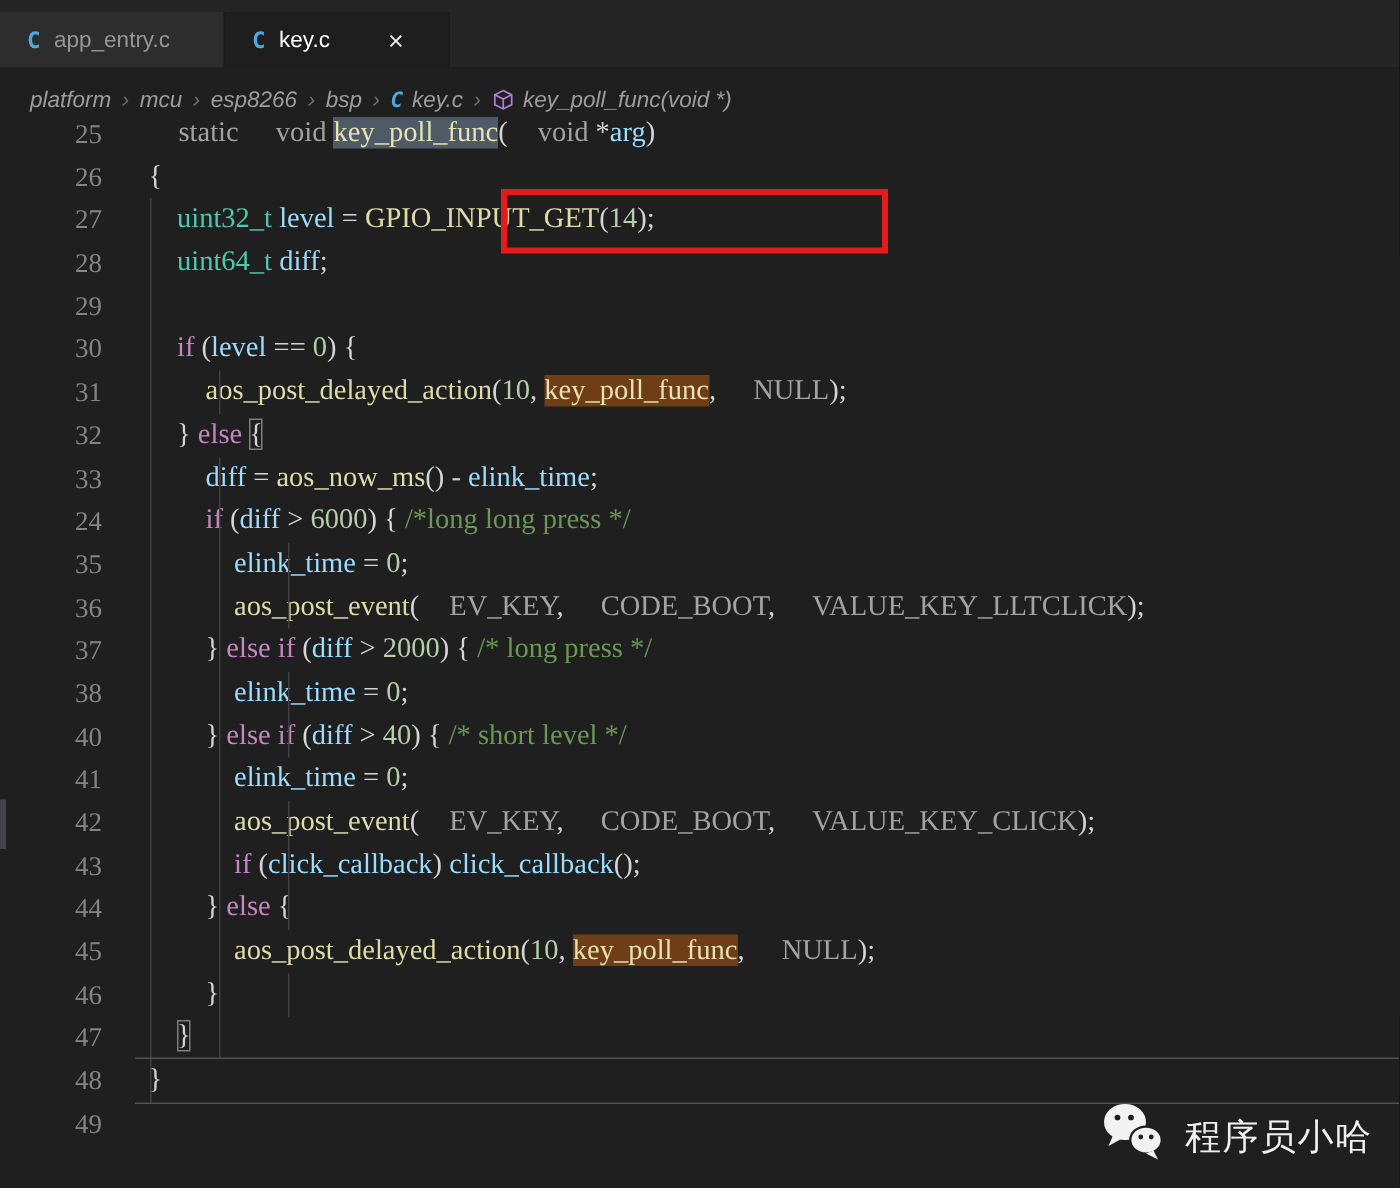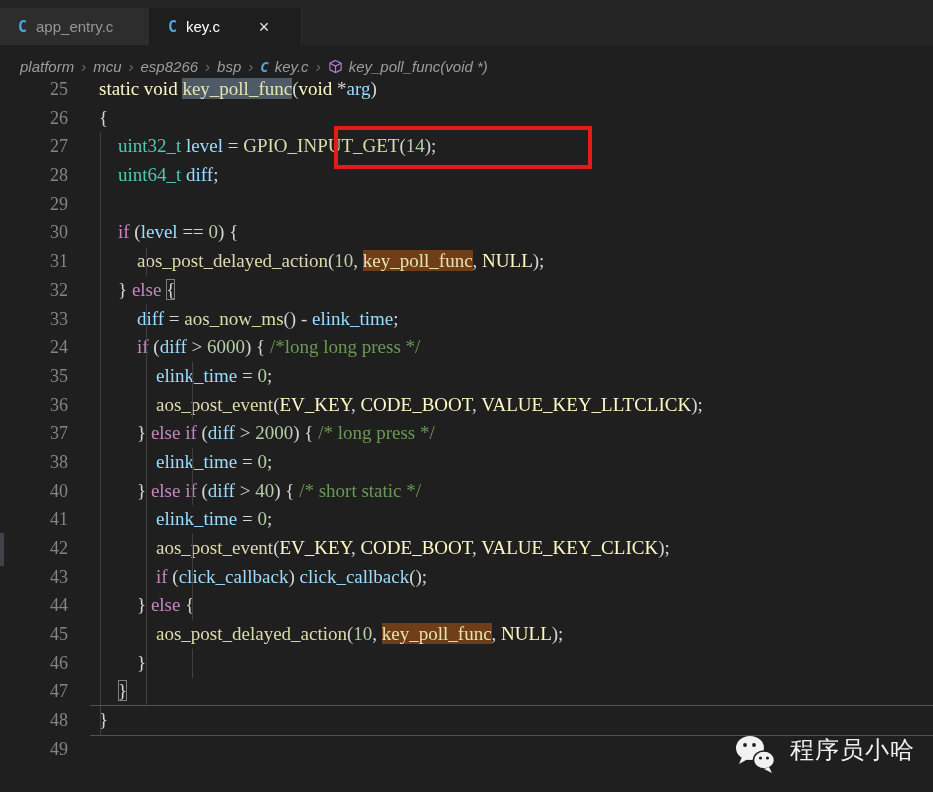--- a/index.html
+++ b/index.html
@@ -47,21 +47,21 @@
     background:#1f1f1f;
     font-family:Liberation Serif, serif; font-size:19px;
   }
   .code-line { display:flex; height:28.7px; line-height:28.7px; }
   .line-num {
     width:68px; text-align:right; color:#858585; font-size:18px;
     flex:none; user-select:none;
   }
   .line-code { padding-left:31px; white-space:pre; color:#d4d4d4; }
   
-  .tk-b { color:#fef9c3; }
+  .tk-b { color:#a3a3a3;margin-left:20px; }
   .tk-m { color:#c586c0;text-align:right; }
   .tk-t { color:#4ec9b0; }
   .tk-v { color:#9cdcfe; }
   .tk-f { color:#dcdcaa; }
   .tk-n { color:#b5cea8; }
   .tk-c { color:#6a9955; }
   .tk-p { color:#d4d4d4; }
   .tk-fs { color:#e6e2b4; background:#4e5b66; }
   .tk-fo { color:#e9e2b0; background:#6f3e16; }
   .tk-pb { color:#d4d4d4; outline:1px solid #7f7f7f; outline-offset:-1px; }
@@ -71,21 +71,21 @@
     position:absolute; border:4px solid #e51a1a; pointer-events:none; z-index:5;
   }
   .current-line {
     position:absolute; border-top:1px solid #515151; border-bottom:1px solid #515151;
     pointer-events:none;
   }
   .left-strip { position:absolute; background:#42424a; }
   
   .watermark {
     position:absolute; right:18px; bottom:18px;
-    display:flex; align-items:flex-start; z-index:6;
+    display:flex; align-items:flex-end; z-index:6;
   }
   .watermark-text {
     color:#f0f0f0; font-size:24px; margin-left:8px; letter-spacing:1px;
   }
 </style>
 </head>
 <body>
 
 <div class="window">
 
@@ -189,21 +189,21 @@
         <div class="code-line">
           <div class="line-num">37</div>
           <div class="line-code"><span class="tk-p">        } </span><span class="tk-m">else</span><span class="tk-p"> </span><span class="tk-m">if</span><span class="tk-p"> (</span><span class="tk-v">diff</span><span class="tk-p"> &gt; </span><span class="tk-n">2000</span><span class="tk-p">) { </span><span class="tk-c">/* long press */</span></div>
         </div>
         <div class="code-line">
           <div class="line-num">38</div>
           <div class="line-code"><span class="tk-p">            </span><span class="tk-v">elink_time</span><span class="tk-p"> = </span><span class="tk-n">0</span><span class="tk-p">;</span></div>
         </div>
         <div class="code-line">
           <div class="line-num">40</div>
-          <div class="line-code"><span class="tk-p">        } </span><span class="tk-m">else</span><span class="tk-p"> </span><span class="tk-m">if</span><span class="tk-p"> (</span><span class="tk-v">diff</span><span class="tk-p"> &gt; </span><span class="tk-n">40</span><span class="tk-p">) { </span><span class="tk-c">/* short static */</span></div>
+          <div class="line-code"><span class="tk-p">        } </span><span class="tk-m">else</span><span class="tk-p"> </span><span class="tk-m">if</span><span class="tk-p"> (</span><span class="tk-v">diff</span><span class="tk-p"> &gt; </span><span class="tk-n">40</span><span class="tk-p">) { </span><span class="tk-c">/* short level */</span></div>
         </div>
         <div class="code-line">
           <div class="line-num">41</div>
           <div class="line-code"><span class="tk-p">            </span><span class="tk-v">elink_time</span><span class="tk-p"> = </span><span class="tk-n">0</span><span class="tk-p">;</span></div>
         </div>
         <div class="code-line">
           <div class="line-num">42</div>
           <div class="line-code"><span class="tk-p">            </span><span class="tk-f">aos_post_event</span><span class="tk-p">(</span><span class="tk-b">EV_KEY</span><span class="tk-p">, </span><span class="tk-b">CODE_BOOT</span><span class="tk-p">, </span><span class="tk-b">VALUE_KEY_CLICK</span><span class="tk-p">);</span></div>
         </div>
         <div class="code-line">

